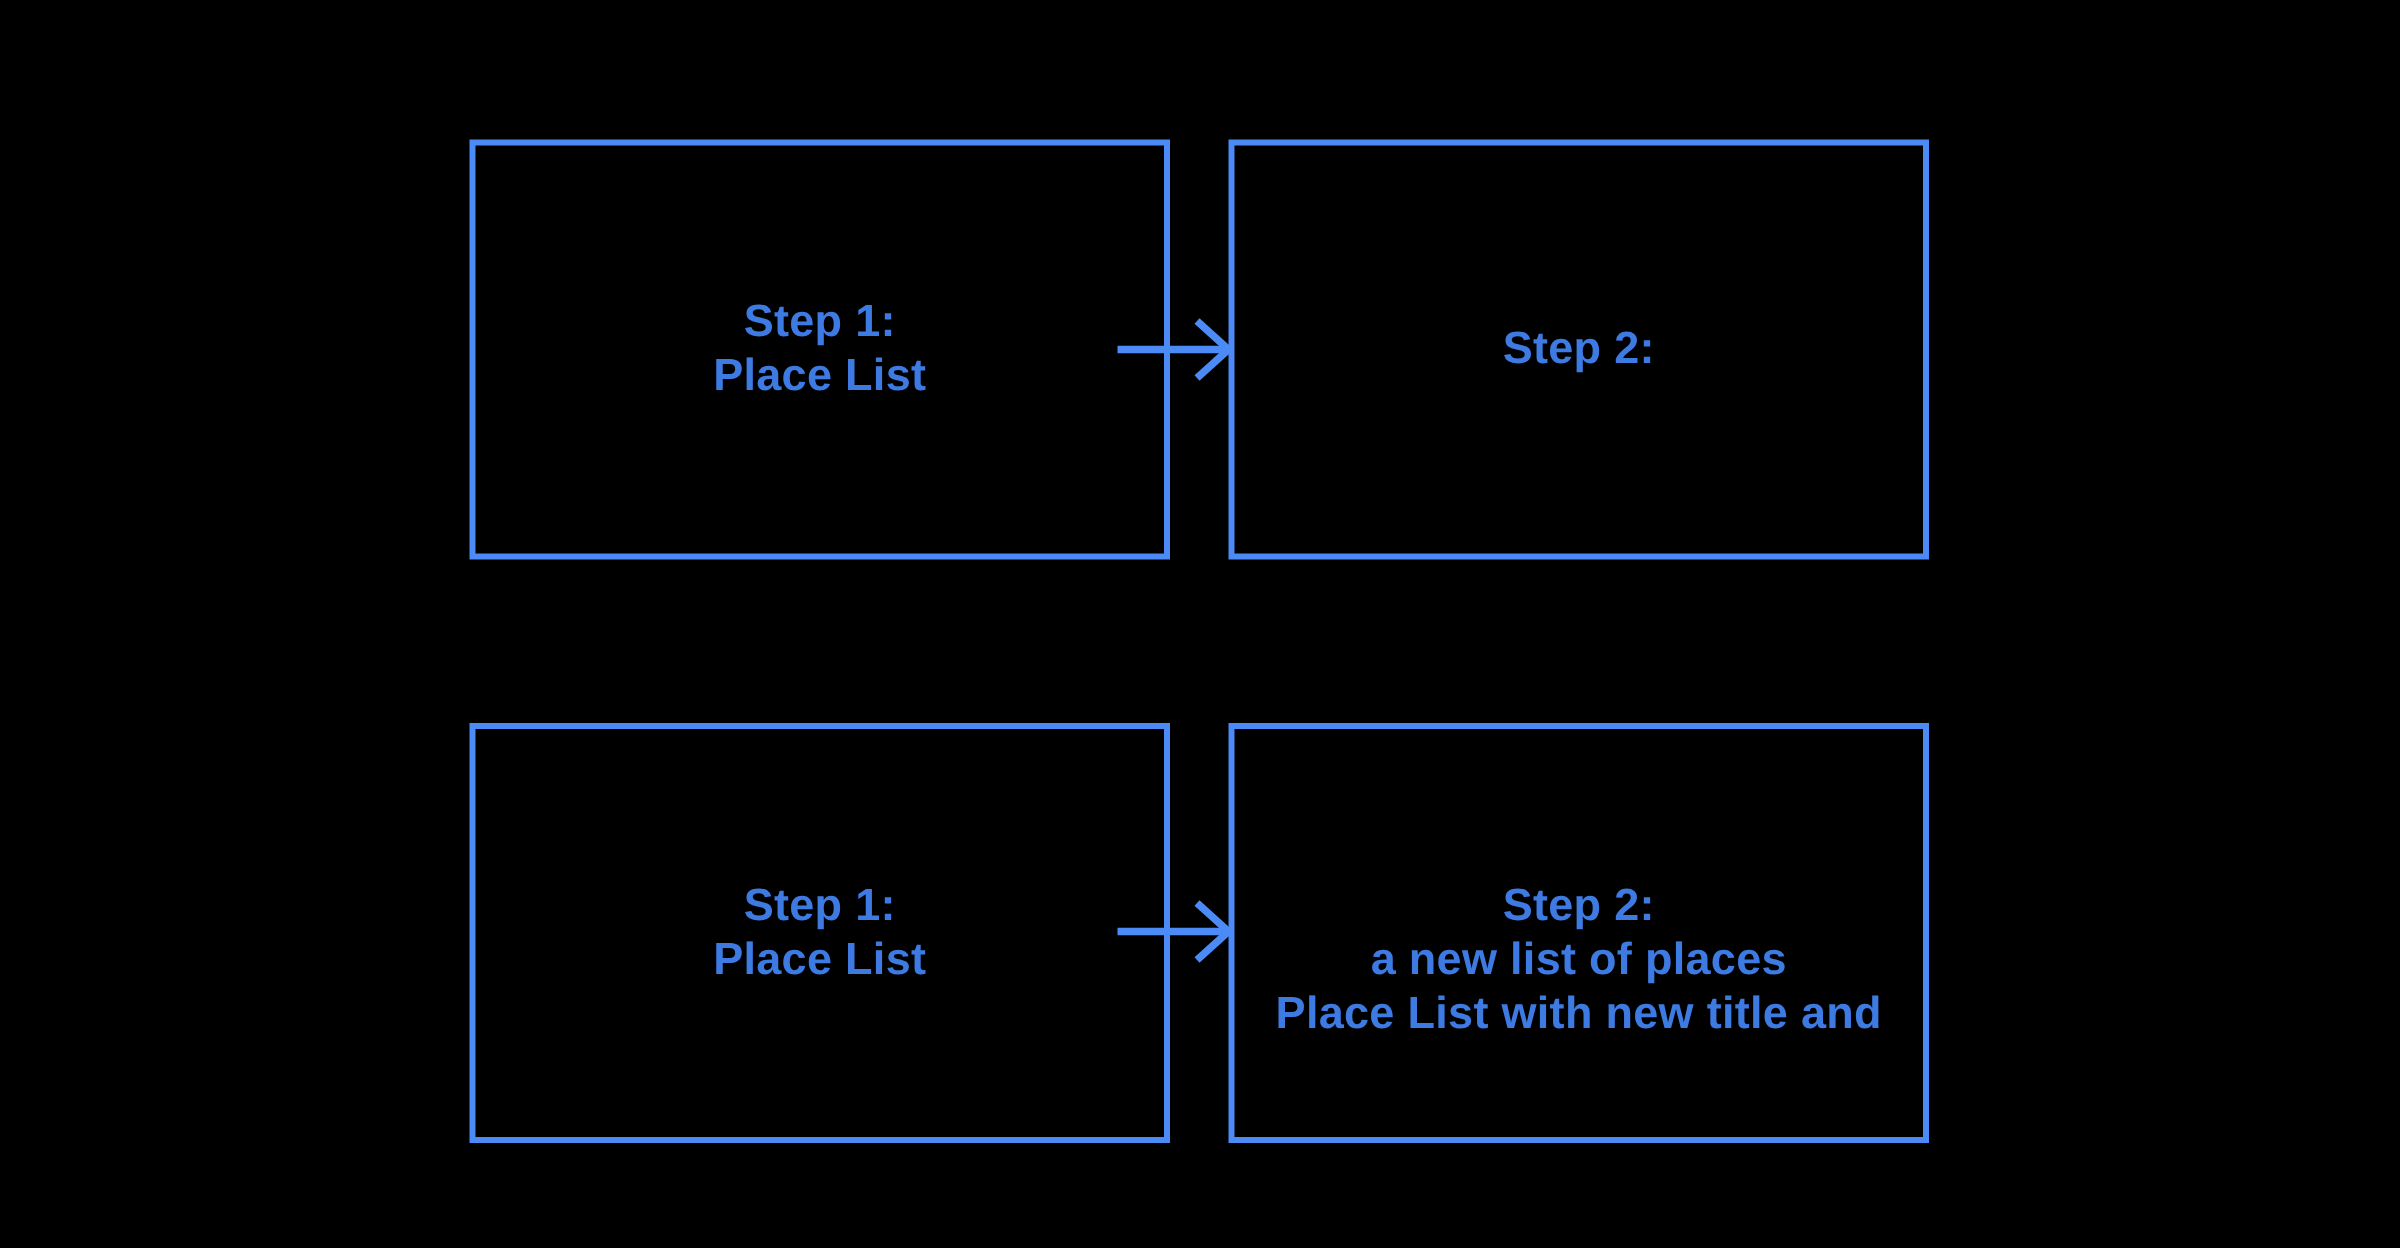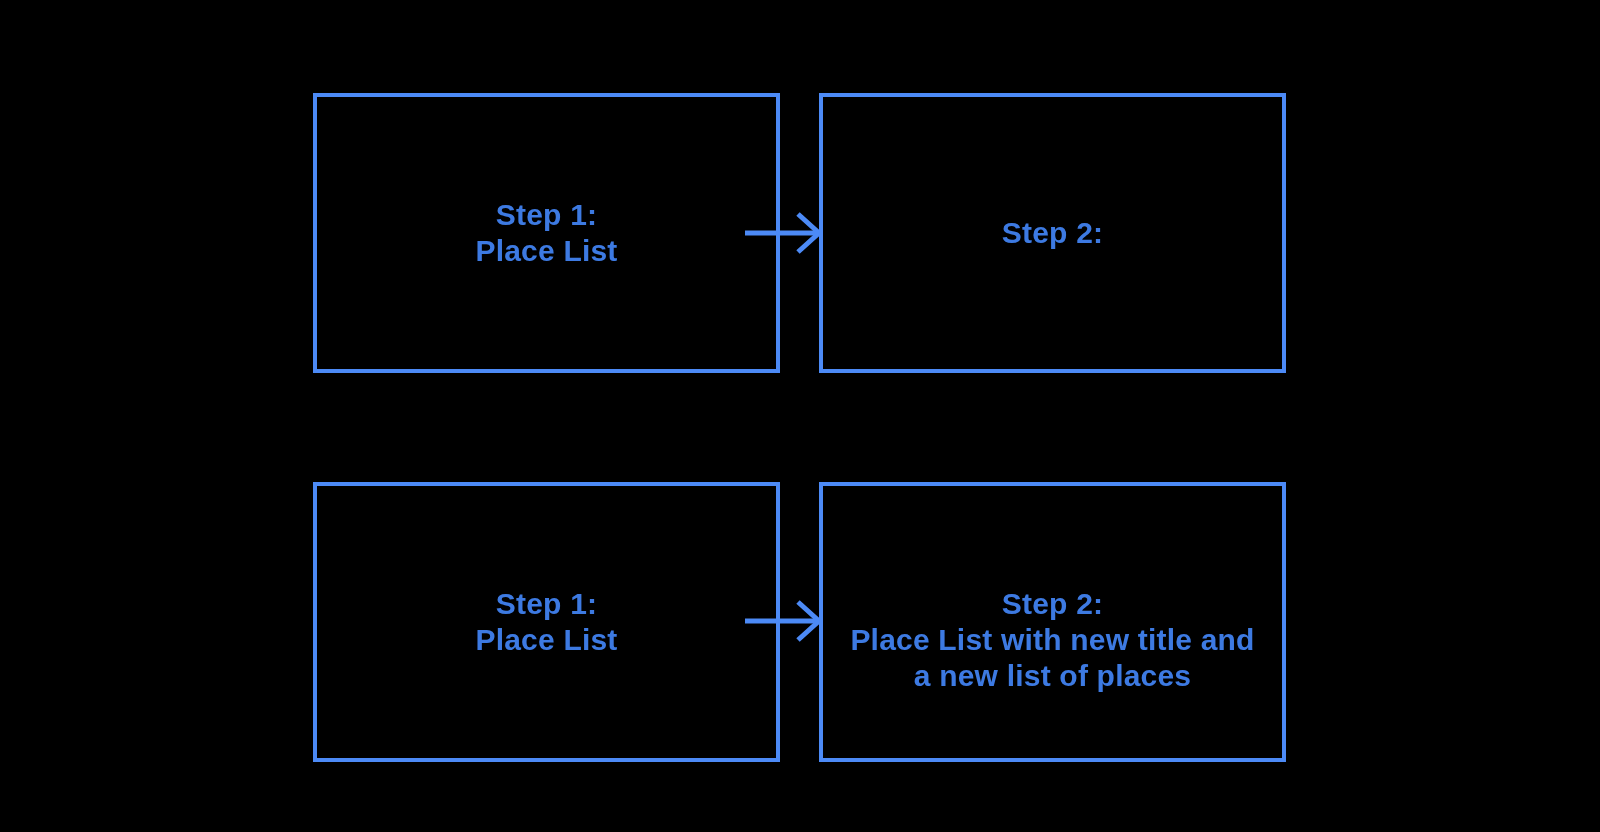--- a/index.html
+++ b/index.html
@@ -80,18 +80,18 @@
   </div>
 
   <svg class="arrow a-bottom" viewBox="0 0 82 44" aria-hidden="true">
     <line x1="3" y1="22" x2="75" y2="22" stroke="currentColor" stroke-width="5"></line>
     <polyline points="56,3 77,22 56,41" fill="none" stroke="currentColor" stroke-width="5"></polyline>
   </svg>
 
   <div class="node n-br">
     <div class="node-label">
       <div>Step 2:</div>
+      <div>a new list of places</div>
       <div>Place List with new title and</div>
-      <div>a new list of places</div>
     </div>
   </div>
 
 </div>
 
 </body></html>

